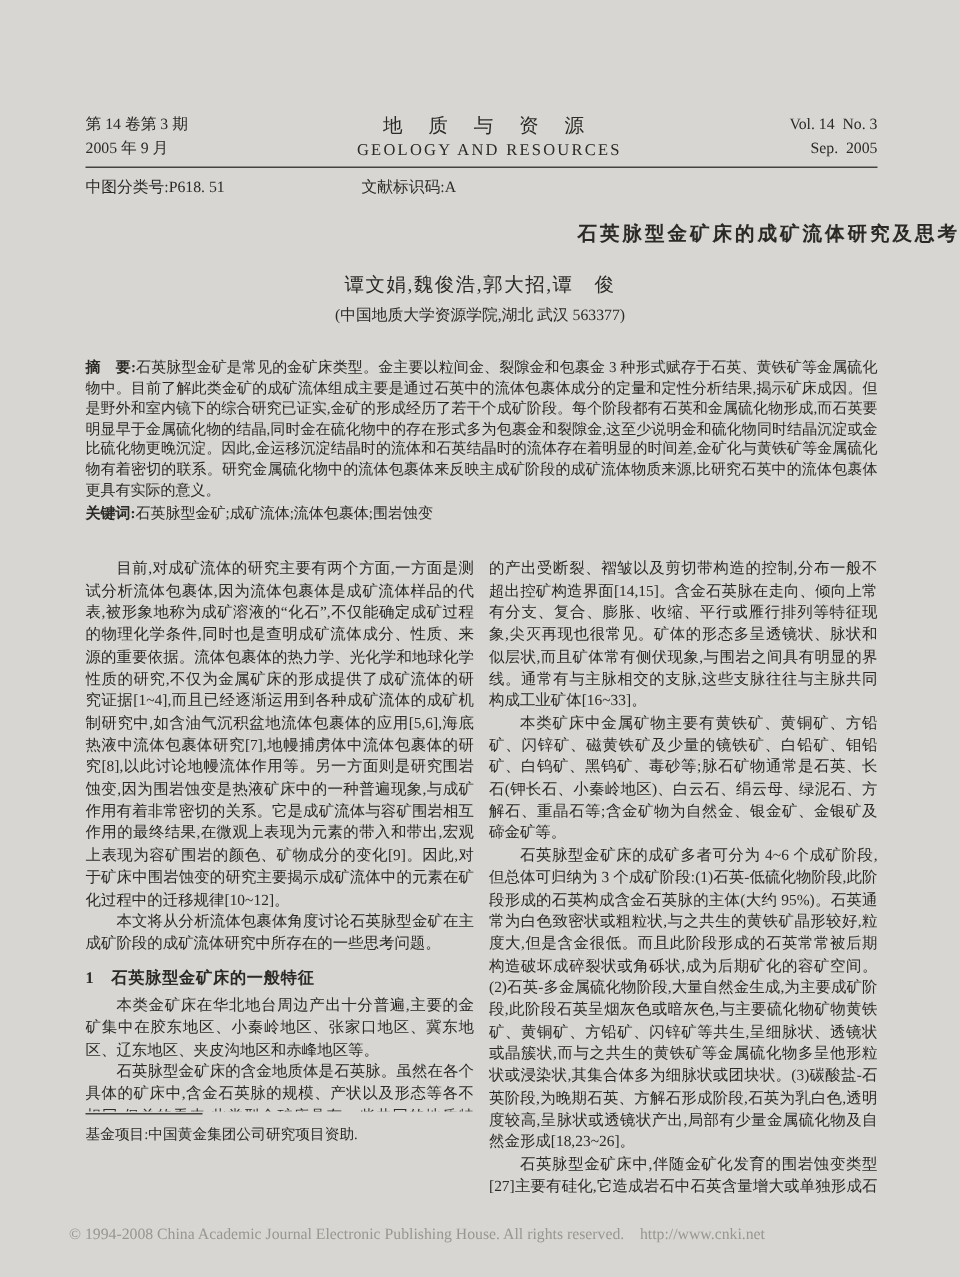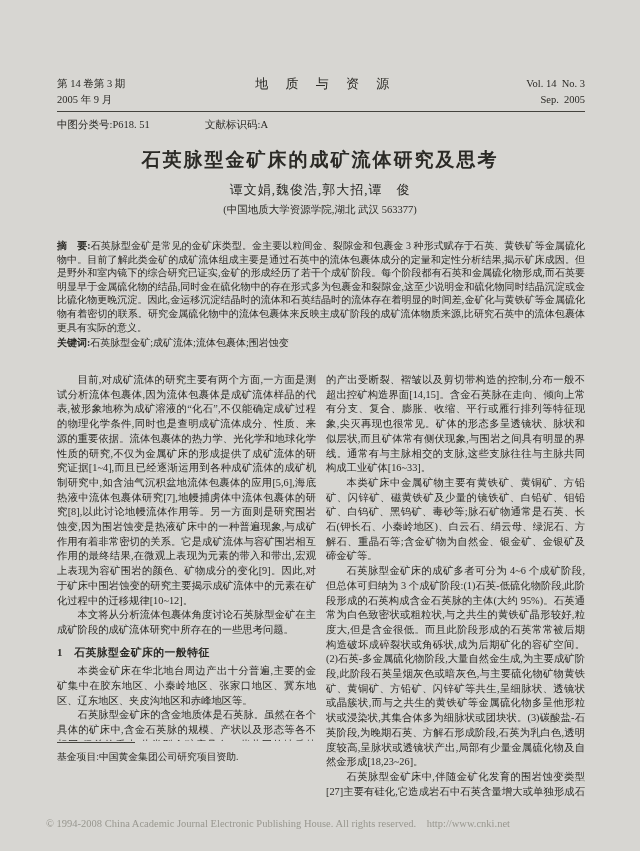--- a/index.html
+++ b/index.html
@@ -15,23 +15,23 @@
   }
   
   .hdr{position:absolute;top:76px;left:57px;right:55px;}
   .hdr-row{display:flex;justify-content:space-between;align-items:center;font-size:10.5px;line-height:16px;}
   .journal-cn{font-size:13px;letter-spacing:7px;font-weight:bold;font-weight:normal;}
   .journal-en{font-size:11px;letter-spacing:1.5px;}
   .hdr-rule{border-bottom:1.4px solid #44433e;margin-top:3px;}
   .hdr-row3{display:flex;font-size:10.5px;margin-top:6px;}
   .hdr-row3 .a{width:240px;}
   .hdr-row3 .b{width:148px;}
-  .hdr-row3 .c{flex:1;}
+  .hdr-row3 .c{flex:1;margin-left:36px;}
   
-  .title{position:absolute;top:147px;left:0;right:0;text-align:center;font-size:19px;font-weight:bold;letter-spacing:2px;margin:0;font-family:Liberation Mono, monospace;}
+  .title{position:absolute;top:147px;left:0;right:0;text-align:right;font-size:13px;font-weight:bold;letter-spacing:2px;margin:0;font-family:Liberation Mono, monospace;}
   .authors{position:absolute;top:181px;left:0;right:0;text-align:center;font-size:13px;letter-spacing:1px;font-family:Liberation Serif, serif;}
   .affil{position:absolute;top:203px;left:0;right:0;text-align:center;font-size:10.5px;}
   
   .abstract{position:absolute;top:239px;left:57px;right:55px;font-size:10px;line-height:13.6px;text-align:justify;}
   .abstract .lbl,.keywords .lbl{font-weight:bold;}
   .keywords{position:absolute;top:336px;left:57px;right:55px;font-size:10px;line-height:13.6px;}
   
   .body-cols{position:absolute;top:373px;left:57px;right:55px;display:flex;gap:10px;}
   .col{width:50%;font-size:10.3px;line-height:14.7px;text-align:justify;overflow:hidden;}
   .col-left{height:368px;}
@@ -51,20 +51,21 @@
 <div class="page">
 
   <div class="hdr">
     <div class="hdr-row">
       <span>第 14 卷第 3 期</span>
       <span class="journal-cn">地 质 与 资 源</span>
       <span>Vol. 14&nbsp;&nbsp;No. 3</span>
     </div>
     <div class="hdr-row">
       <span>2005 年 9 月</span>
+      <span class="journal-en">GEOLOGY AND RESOURCES</span>
       <span>Sep.&nbsp;&nbsp;2005</span>
     </div>
     <div class="hdr-rule"></div>
     <div class="hdr-row3">
       <span class="b">中图分类号:P618. 51</span>
       <span class="c">文献标识码:A</span>
     </div>
   </div>
 
   <h1 class="title">石英脉型金矿床的成矿流体研究及思考</h1>

